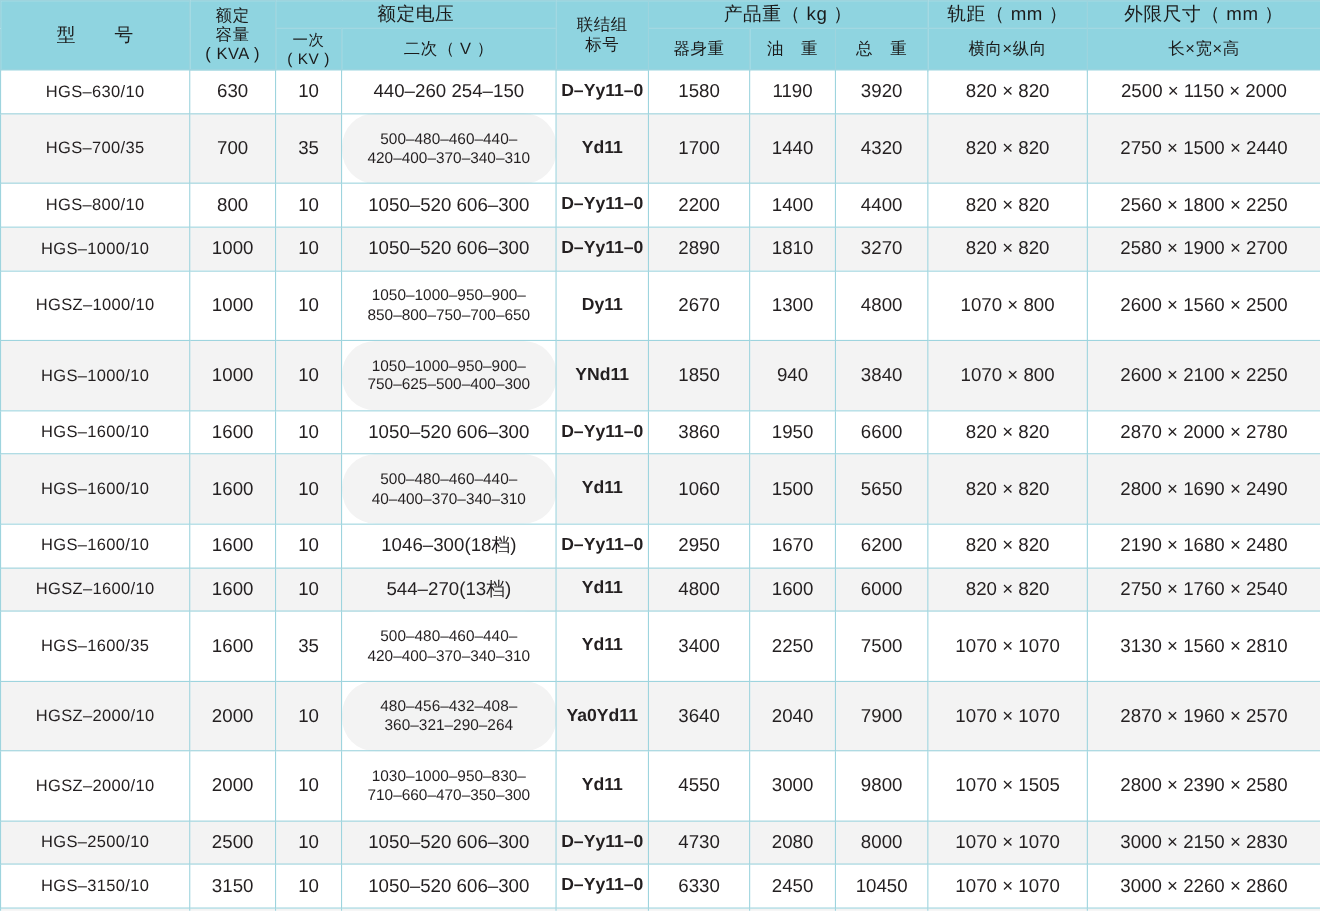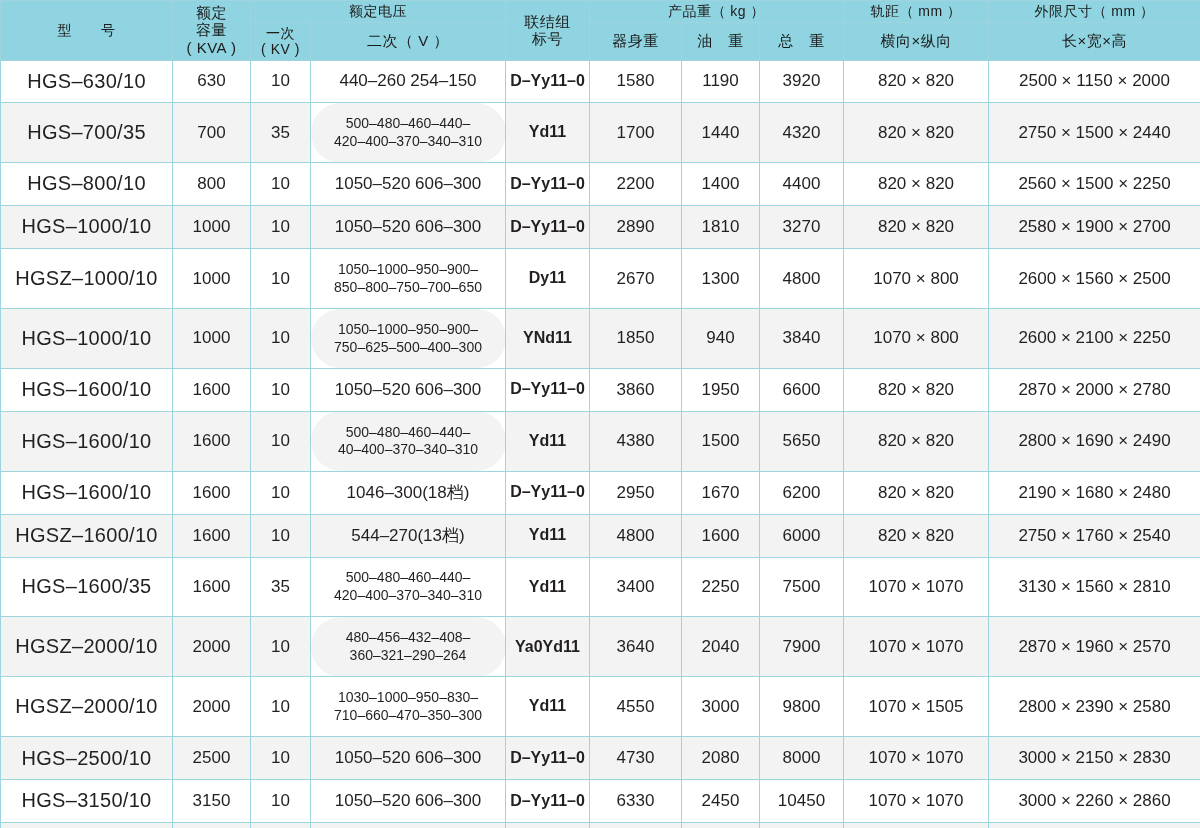--- a/index.html
+++ b/index.html
@@ -25,21 +25,21 @@
     border: 1px solid #9ed4de;
     text-align: center;
     vertical-align: middle;
     padding: 2px 3px;
     font-weight: normal;
     line-height: 1.18;
   }
   thead th {
     background: #8fd4e0;
     color: #1b1b1b;
-    font-size: 14px;
+    font-size: 17px;
     letter-spacing: 0.5px;
   }
   thead th.small {
     font-size: 15px;
   }
   thead th.tiny {
     font-size: 14px;
   }
   tbody td {
     font-size: 17px;
@@ -47,21 +47,21 @@
   }
   tbody tr.alt td {
     background: #f3f3f3;
   }
   tbody td.multi {
     font-size: 14px;
     line-height: 1.25;
     border-radius: 30px;
   }
   tbody td.model {
-    font-size: 20px;
+    font-size: 15px;
     letter-spacing: 0.3px;
     margin-left: 38px;
   }
   tbody td.group {
     font-size: 16px;
     font-weight: bold;
   }
   .nowrap {
     white-space: nowrap;
   }
@@ -147,21 +147,21 @@
       <tr>
         <td class="model nowrap">HGS–800/10</td>
         <td>800</td>
         <td>10</td>
         <td class="nowrap">1050–520  606–300</td>
         <td class="group nowrap">D–Yy11–0</td>
         <td>2200</td>
         <td>1400</td>
         <td>4400</td>
         <td class="nowrap">820 × 820</td>
-        <td class="nowrap">2560 × 1500 × 2250</td>
+        <td class="nowrap">2560 × 1800 × 2250</td>
       </tr>
       <tr class="alt">
         <td class="model nowrap">HGS–1000/10</td>
         <td>1000</td>
         <td>10</td>
         <td class="nowrap">1050–520  606–300</td>
         <td class="group nowrap">D–Yy11–0</td>
         <td>2890</td>
         <td>1810</td>
         <td>3270</td>
@@ -212,21 +212,21 @@
       </tr>
       <tr class="alt">
         <td class="model nowrap">HGS–1600/10</td>
         <td>1600</td>
         <td>10</td>
         <td class="multi stack">
           <span>500–480–460–440–</span>
           <span>40–400–370–340–310</span>
         </td>
         <td class="group nowrap">Yd11</td>
-        <td>4380</td>
+        <td>1060</td>
         <td>1500</td>
         <td>5650</td>
         <td class="nowrap">820 × 820</td>
         <td class="nowrap">2800 × 1690 × 2490</td>
       </tr>
       <tr>
         <td class="model nowrap">HGS–1600/10</td>
         <td>1600</td>
         <td>10</td>
         <td class="nowrap">1046–300(18档)</td>

